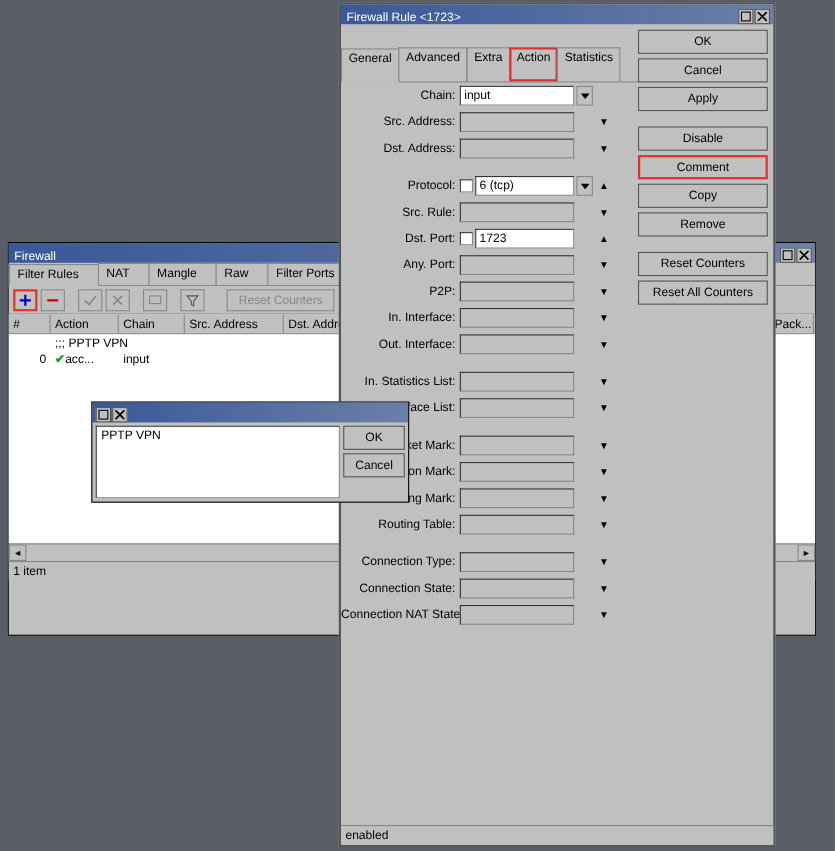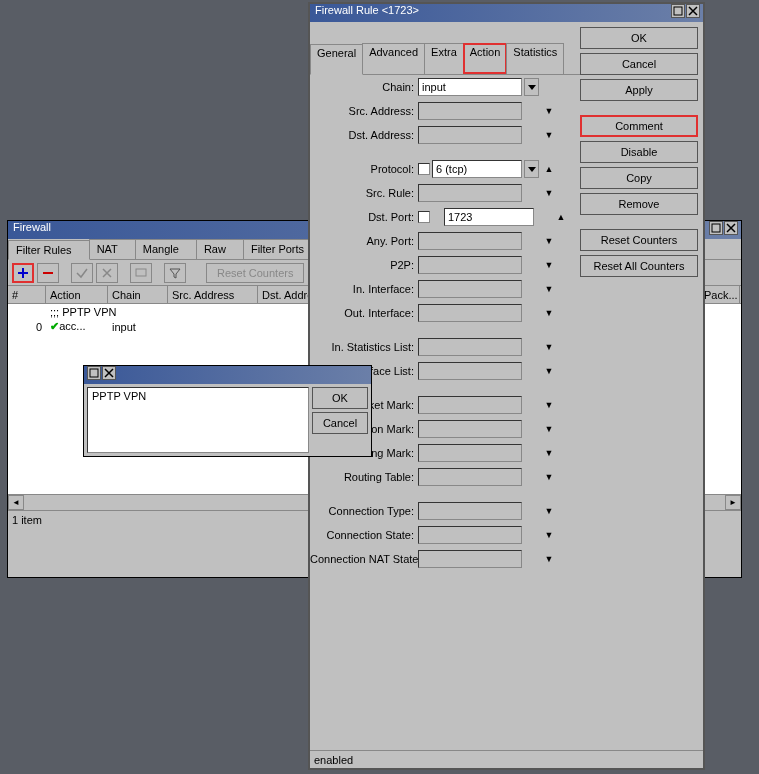--- a/index.html
+++ b/index.html
@@ -1,19 +1,19 @@
 <!DOCTYPE html>
 <html><head>
 <meta charset="utf-8">
 <style>
   * { box-sizing: border-box; margin: 0; padding: 0; font-family: Arial, sans-serif; font-size: 11px; }
   body { background: #595d65; width: 759px; height: 774px; position: relative; overflow: hidden; }
   
   .window { position: absolute; background: #c0c0c0; border: 1px solid #000; }
-  .titlebar { background: linear-gradient(to right, #3a5898, #6b7fa8); color: #fff; height: 18px; display: flex; align-items: flex-start; padding: 0 3px; font-size: 11px; }
+  .titlebar { background: linear-gradient(to right, #3a5898, #6b7fa8); color: #fff; height: 18px; display: flex; align-items: flex-end; padding: 0 3px; font-size: 11px; }
   .titlebar-text { flex: 1; padding-left: 2px; }
   .titlebar-btns { display: flex; gap: 1px; }
   .titlebar-btn { width: 14px; height: 14px; background: #c0c0c0; border: 1px solid #555; display: flex; align-items: center; justify-content: center; font-size: 9px; color: #000; cursor: pointer; }
   .titlebar-btn svg { width: 10px; height: 10px; }
   
   .firewall-window { left: 7px; top: 220px; width: 735px; height: 358px; }
   .tabs { display: flex; background: #c0c0c0; height: 21px; border-bottom: 1px solid #888; }
   .tab { padding: 3px 17px 3px 7px; border: 1px solid #888; border-bottom: none; background: #c0c0c0; margin-right: -1px; cursor: pointer; font-size: 11px; position: relative; }
   .tab.active { background: #c0c0c0; border-bottom: 1px solid #c0c0c0; z-index: 1; top: 1px; }
   
@@ -231,21 +231,21 @@
           <div class="inputwrap">
               <input class="form-input disabled" style="">
               <div style="width:17px"></div>
               <div class="arrow-btn">▼</div>
             </div>
         </div>
         <div class="form-row">
           <div class="form-label">Dst. Port:</div>
           <div class="inputwrap">
               <div class="checkbox-sm"></div>
-              <input class="form-input" style="width: 90px; margin-left: 12px;" value="1723">
+              <input class="form-input" style="width: 90px;" value="1723">
               <div style="width:17px"></div>
               <div class="arrow-btn">▲</div>
             </div>
         </div>
         <div class="form-row">
           <div class="form-label">Any. Port:</div>
           <div class="inputwrap">
               <input class="form-input disabled" style="">
               <div style="width:17px"></div>
               <div class="arrow-btn">▼</div>
@@ -347,22 +347,22 @@
               <div class="arrow-btn">▼</div>
             </div>
         </div>
       </div>
     </div>
     <div class="rule-side">
       <button class="side-btn">OK</button>
       <button class="side-btn">Cancel</button>
       <button class="side-btn">Apply</button>
       <div style="height:6px"></div>
+      <button class="side-btn">Disable</button>
       <button class="side-btn hl">Comment</button>
-      <button class="side-btn">Disable</button>
       <button class="side-btn">Copy</button>
       <button class="side-btn">Remove</button>
       <div style="height:6px"></div>
       <button class="side-btn">Reset Counters</button>
       <button class="side-btn">Reset All Counters</button>
     </div>
   </div>
   <div class="rule-status">enabled</div>
 </div>
 

